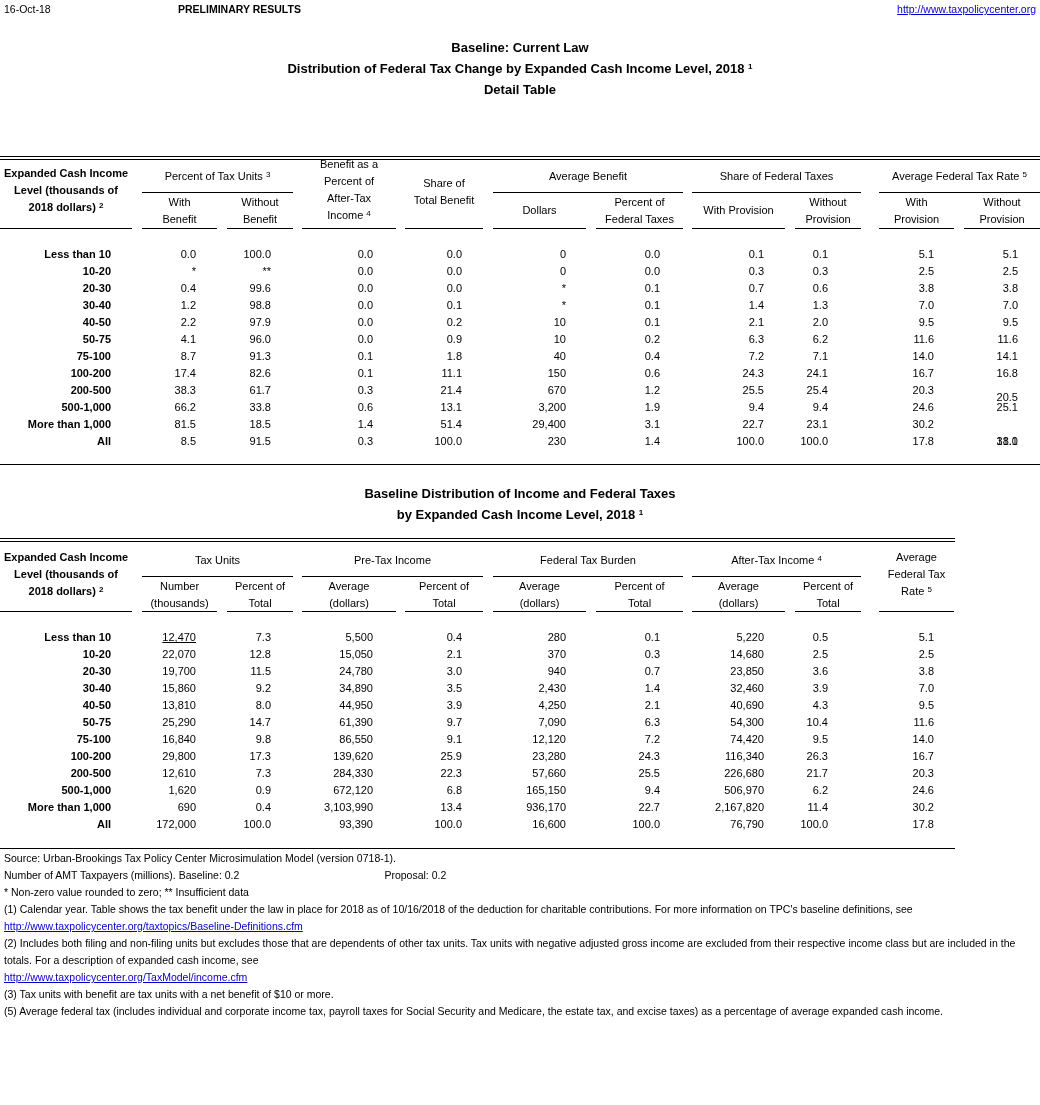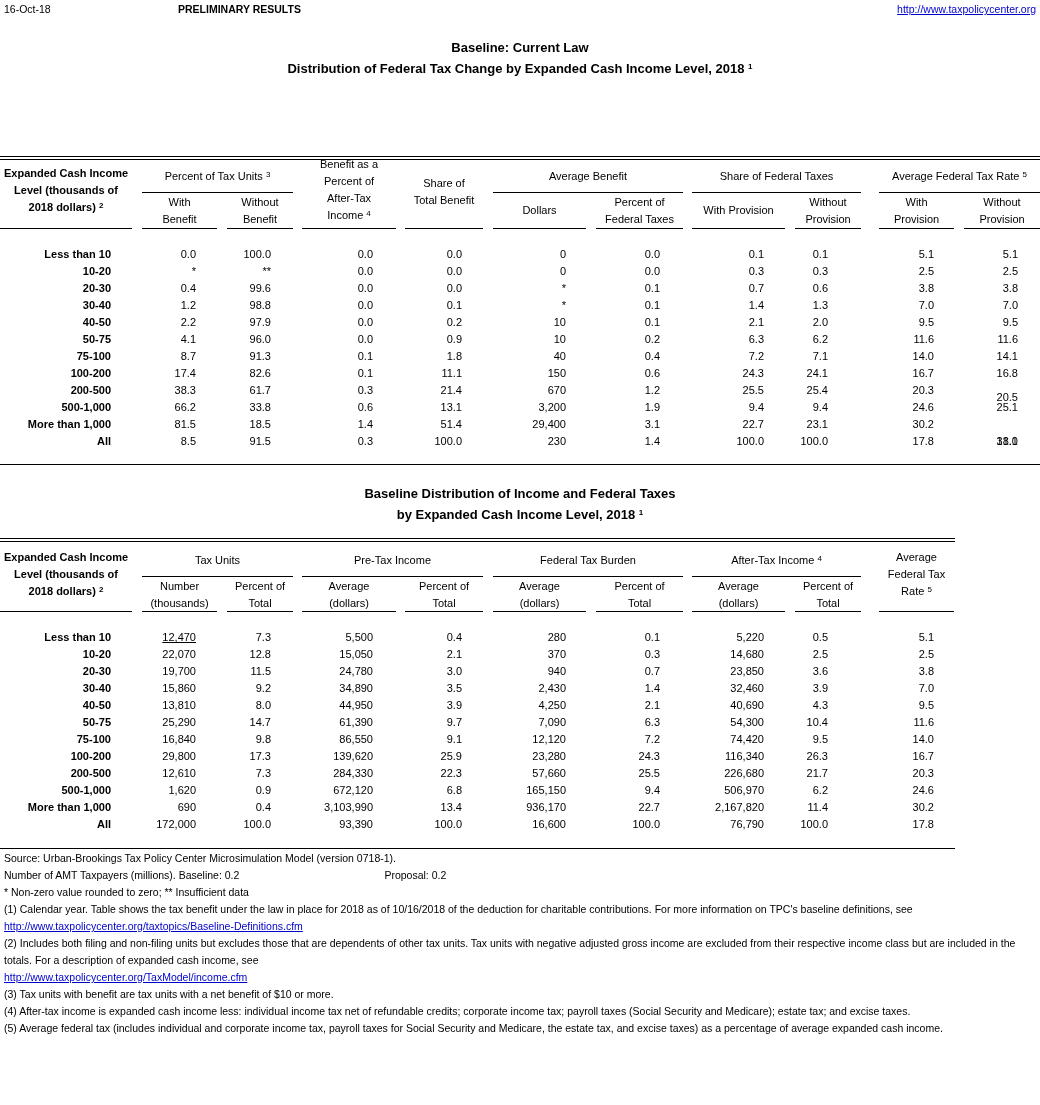--- a/index.html
+++ b/index.html
@@ -29,20 +29,21 @@
 
 <div class="topbar">
   <span class="date">16-Oct-18</span>
   <span class="prelim">PRELIMINARY RESULTS</span>
   <span class="url">http://www.taxpolicycenter.org</span>
 </div>
 
 <div class="titles">
   <div>Baseline: Current Law</div>
   <div><span>Distribution of Federal Tax Change by Expanded Cash Income Level, 2018</span> <sup>1</sup></div>
+  <div>Detail Table</div>
 </div>
 
 <div id="t1">
   <div class="dbl" style="top:156px;width:1040px;"></div>
 
   <div class="hdr" style="left:0;top:165px;width:132px;font-weight:bold;">
     <div>Expanded Cash Income</div>
     <div>Level (thousands of</div>
     <div><span>2018 dollars)</span> <sup>2</sup></div>
   </div>
@@ -446,15 +447,14 @@
 
 <div class="notes">
   <div>Source: Urban-Brookings Tax Policy Center Microsimulation Model (version 0718-1).</div>
   <div><span>Number of AMT Taxpayers (millions).  Baseline: 0.2</span><span style="display:inline-block;width:145px;"></span><span>Proposal: 0.2</span></div>
   <div>* Non-zero value rounded to zero; ** Insufficient data</div>
   <div class="wrap">(1) Calendar year. Table shows the tax benefit under the law in place for 2018 as of 10/16/2018 of the deduction for charitable contributions. For more information on TPC's baseline definitions, see</div>
   <div><a>http://www.taxpolicycenter.org/taxtopics/Baseline-Definitions.cfm</a></div>
   <div class="wrap">(2) Includes both filing and non-filing units but excludes those that are dependents of other tax units. Tax units with negative adjusted gross income are excluded from their respective income class but are included in the totals. For a description of expanded cash income, see</div>
   <div><a>http://www.taxpolicycenter.org/TaxModel/income.cfm</a></div>
   <div>(3) Tax units with benefit are tax units with a net benefit of $10 or more.</div>
-  <div class="wrap">(4) After-tax income is expanded cash income less: individual income tax net of refundable credits; corporate income tax; payroll taxes (Social Security and Medicare); estate tax; and excise taxes.</div>
   <div class="wrap">(5) Average federal tax (includes individual and corporate income tax, payroll taxes for Social Security and Medicare, the estate tax, and excise taxes) as a percentage of average expanded cash income.</div>
 </div>
 
 </body></html>

